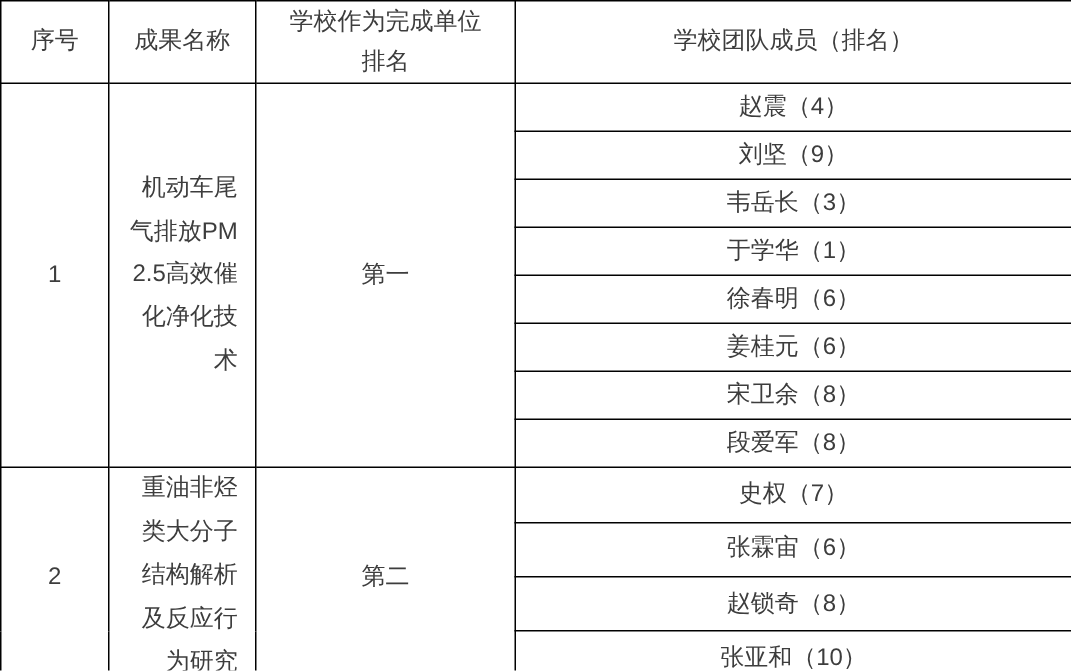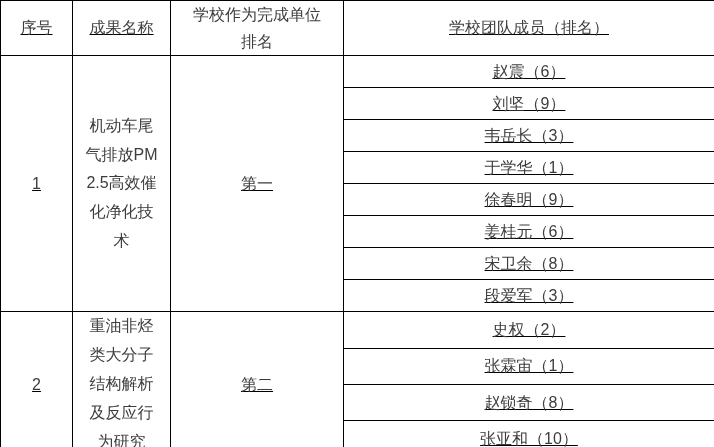--- a/index.html
+++ b/index.html
@@ -11,21 +11,20 @@
     margin:0;
     padding:0;
     background:var(--bg);
     font-family:"Liberation Sans","DejaVu Sans",sans-serif;
   }
   .page{
     width:714px;
     height:447px;
     overflow:hidden;
     background:var(--bg);
-    text-decoration:underline;
   }
   table.results{
     border-collapse:collapse;
     table-layout:fixed;
     width:714px;
     height:447px;
     background:var(--bg);
   }
   table.results th,
   table.results td{
@@ -41,21 +40,21 @@
     overflow:hidden;
   }
   tr.header-row{height:54px;}
   tr.r32{height:32px;}
   tr.r34{height:34px;}
   
   .wrap-name{
     display:inline-block;
     width:74px;
     line-height:1.8;
-    text-align:center;
+    text-align:right;
     word-break:break-all;
   }
   .wrap-header{
     display:inline-block;
     width:140px;
     line-height:1.7;
     text-align:center;
     word-break:break-all;
   }
 </style>
@@ -80,54 +79,54 @@
       </th>
       <th>学校团队成员（排名）</th>
     </tr>
 
     <tr class="r32">
       <td rowspan="8">1</td>
       <td rowspan="8">
         <span class="wrap-name">机动车尾气排放PM2.5高效催化净化技术</span>
       </td>
       <td rowspan="8">第一</td>
-      <td>赵震（6）</td>
+      <td>赵震（4）</td>
     </tr>
     <tr class="r32">
       <td>刘坚（9）</td>
     </tr>
     <tr class="r32">
       <td>韦岳长（3）</td>
     </tr>
     <tr class="r32">
       <td>于学华（1）</td>
     </tr>
     <tr class="r32">
-      <td>徐春明（9）</td>
+      <td>徐春明（6）</td>
     </tr>
     <tr class="r32">
       <td>姜桂元（6）</td>
     </tr>
     <tr class="r32">
       <td>宋卫余（8）</td>
     </tr>
     <tr class="r32">
-      <td>段爱军（3）</td>
+      <td>段爱军（8）</td>
     </tr>
 
     <tr class="r34">
       <td rowspan="4">2</td>
       <td rowspan="4">
         <span class="wrap-name">重油非烃类大分子结构解析及反应行为研究</span>
       </td>
       <td rowspan="4">第二</td>
-      <td>史权（2）</td>
+      <td>史权（7）</td>
     </tr>
     <tr class="r34">
-      <td>张霖宙（1）</td>
+      <td>张霖宙（6）</td>
     </tr>
     <tr class="r34">
       <td>赵锁奇（8）</td>
     </tr>
     <tr class="r34">
       <td>张亚和（10）</td>
     </tr>
   </tbody>
     </table>
 </div>

